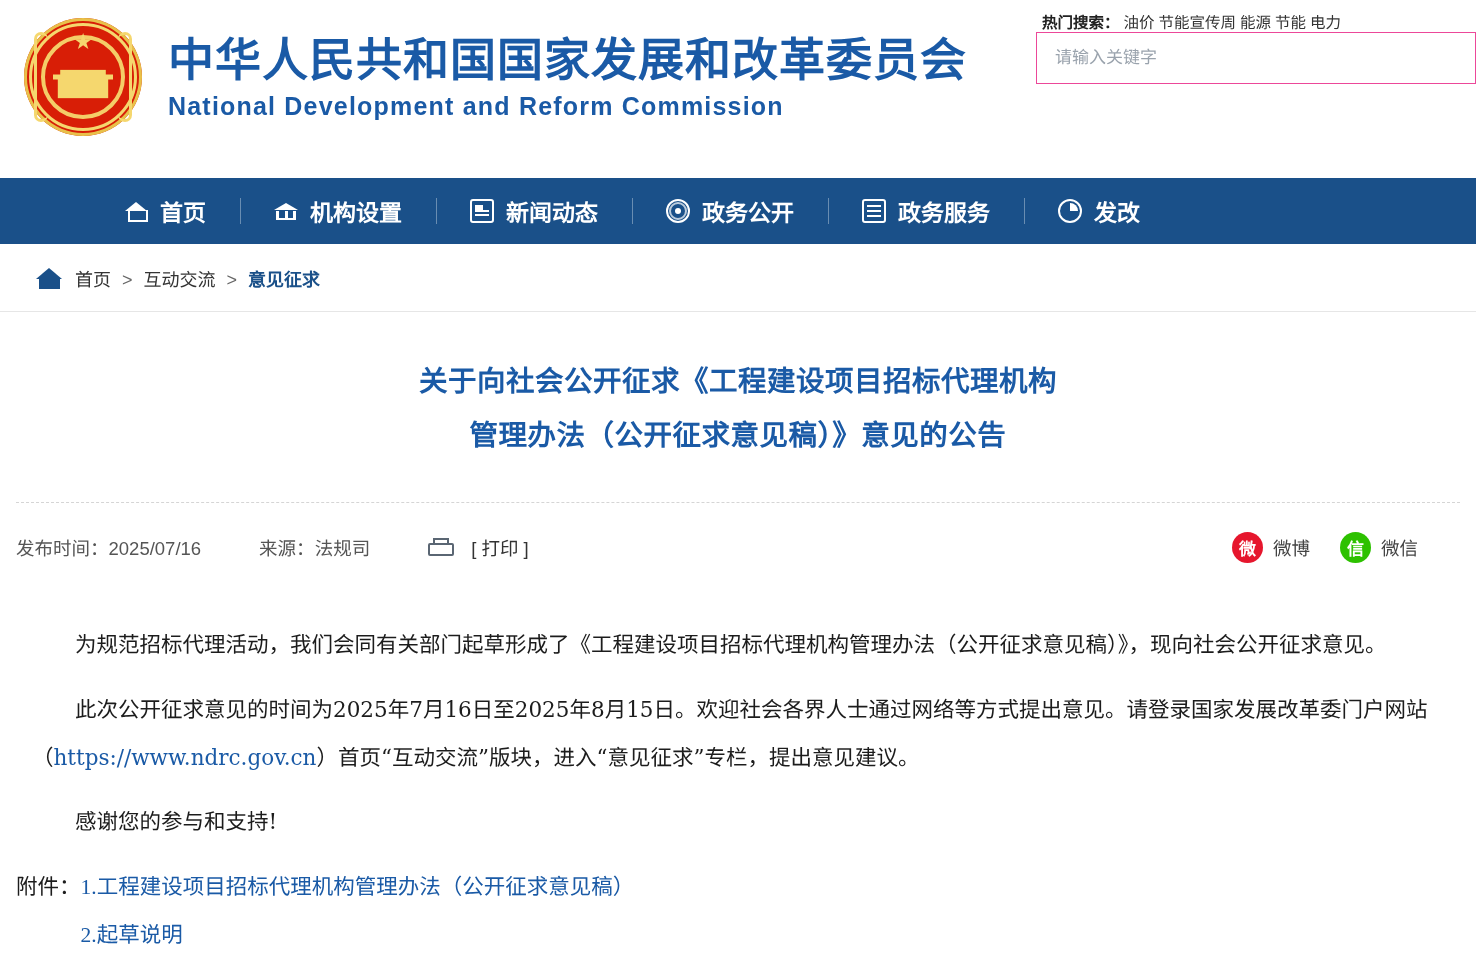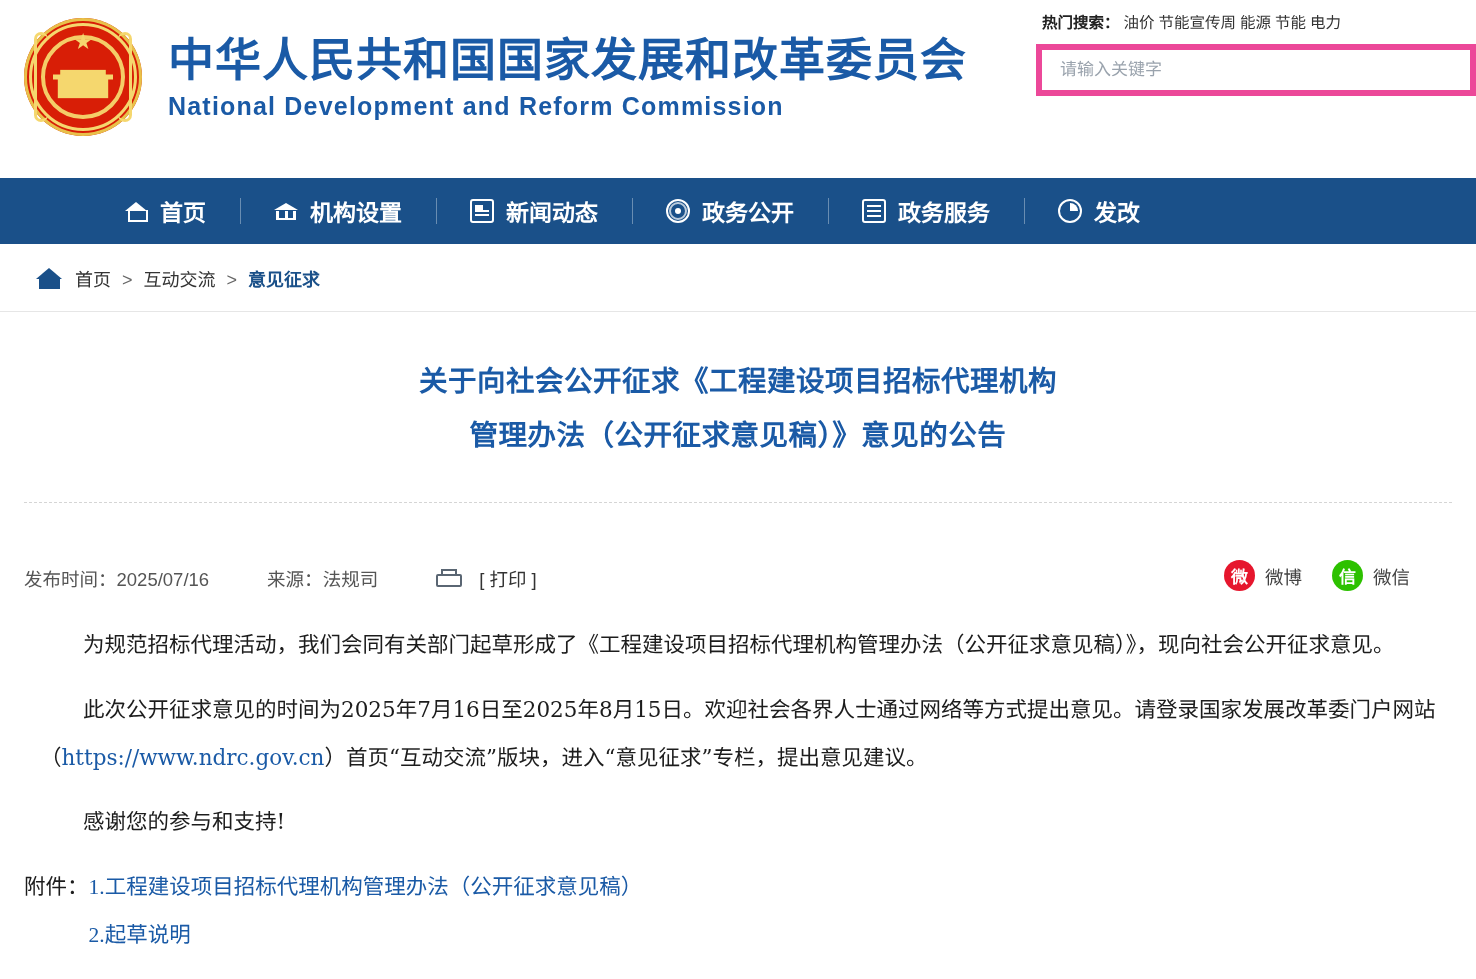--- a/index.html
+++ b/index.html
@@ -100,23 +100,22 @@
     align-items: center;
     gap: 4px;
     font-size: 15.5px;
     color: #333;
     padding-left: 6px;
     white-space: nowrap;
   }
   .hot-label { font-weight: 700; color: #222; }
   .hot-row a { color: #333; text-decoration: none; }
   .search-box {
-    margin-top: 12px;
     height: 52px;
-    border: 6px solid #ec4899;
+    border: 1px solid #ec4899;
     background: #fff;
     display: flex;
     align-items: center;
   }
   .search-box input {
     flex: 1 1 auto;
     border: 0;
     outline: 0;
     height: 100%;
     padding: 0 18px;
@@ -289,37 +288,37 @@
     position: absolute; left: 3px; top: 12px;
     width: 21px; height: 11px;
     background: #1a5089;
   }
   .crumb-text { font-size: 18px; color: #333; }
   .crumb-text .sep { color: #666; margin: 0 6px; }
   .crumb-text a { color: #333; text-decoration: none; }
   .crumb-text .cur { color: #1a5089; font-weight: 700; }
 
   
-  .article { padding: 0 24px; }
+  .article { padding: 0 16px; }
   .art-title {
     text-align: center;
     color: #1a5aa6;
     font-weight: 700;
     font-size: 28.5px;
     line-height: 1.9;
     padding: 42px 120px 34px;
     letter-spacing: .5px;
   }
   .divider {
     border-top: 1px dashed #d5d5d5;
     margin: 6px 0 0;
   }
   .meta-row {
     display: flex;
-    align-items: flex-end;
+    align-items: center;
     height: 88px;
     font-size: 18.5px;
     color: #555;
     position: relative;
   }
   .meta-item { margin-right: 58px; white-space: nowrap; }
   .print-btn {
     display: flex;
     align-items: center;
     gap: 21px;

